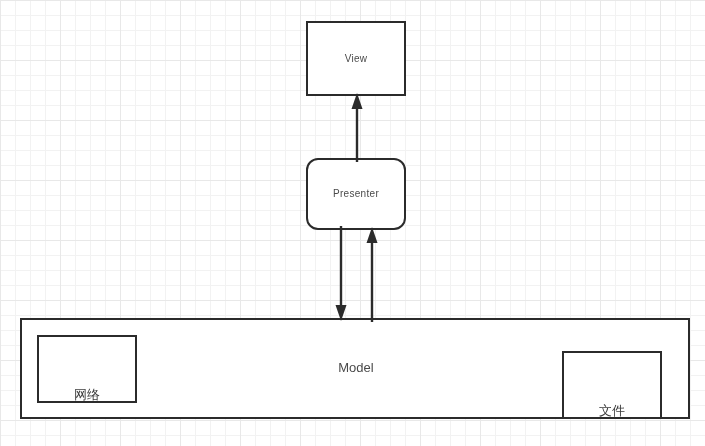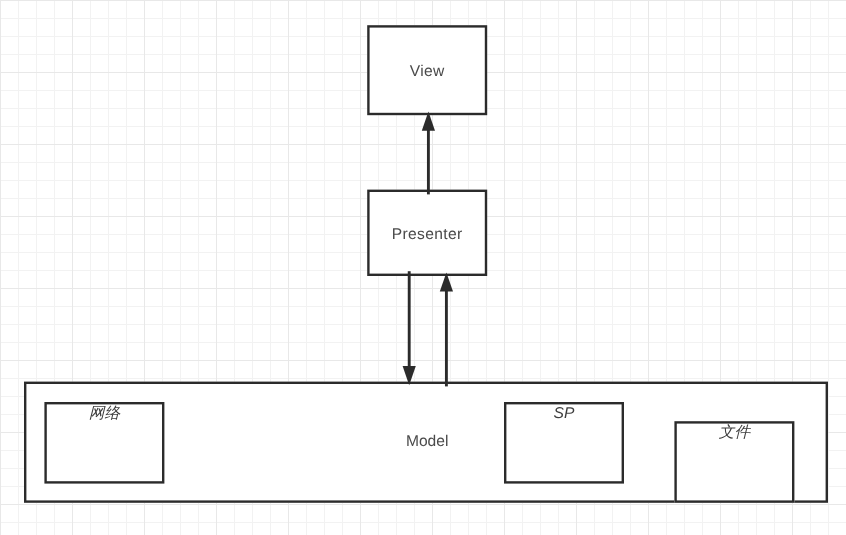--- a/index.html
+++ b/index.html
@@ -24,40 +24,41 @@
   }
   .node {
     position: absolute;
     box-sizing: border-box;
     border: 2px solid #2b2b2b;
     background: #ffffff;
     display: flex;
     align-items: center;
     justify-content: center;
     color: #4a4a4a;
-    font-size: 13px;
+    font-size: 10px;
     letter-spacing: 0.3px;
     z-index: 3;
   }
   .node-label {
     display: block;
     line-height: 1;
     white-space: nowrap;
   }
   #view-node {
     left: 306px;
     top: 21px;
     width: 100px;
     height: 75px;
   }
   #presenter-node {
     left: 306px;
     top: 158px;
     width: 100px;
     height: 72px;
+    border-radius: 12px;
   }
   #model-container {
     position: absolute;
     left: 20px;
     top: 318px;
     width: 670px;
     height: 101px;
     box-sizing: border-box;
     border: 2px solid #2b2b2b;
     background: #ffffff;
@@ -74,26 +75,25 @@
     line-height: 1;
     z-index: 4;
     white-space: nowrap;
   }
   .leaf {
     position: absolute;
     box-sizing: border-box;
     border: 2px solid #2b2b2b;
     background: #ffffff;
     display: flex;
-    align-items: flex-start;
+    align-items: flex-end;
     justify-content: center;
     color: #3d3d3d;
     font-size: 13px;
     z-index: 4;
-    font-style: italic;
   }
   #leaf-network { left: 37px;  top: 335px; width: 100px; height: 68px; }
   #leaf-database{ left: 183px; top: 335px; width: 102px; height: 68px; }
   #leaf-sp      { left: 420px; top: 335px; width: 100px; height: 68px; }
   #leaf-file    { left: 562px; top: 351px; width: 100px; height: 68px; }
 
   .edge {
     position: absolute;
     z-index: 5;
     overflow: visible;
@@ -115,23 +115,20 @@
 
   <div class="node" id="presenter-node">
     <span class="node-label">Presenter</span>
   </div>
 
   <div id="model-label">Model</div>
 
   <div class="leaf" id="leaf-network">
     <span class="node-label">网络</span>
   </div>
-  <div class="leaf" id="leaf-sp">
-    <span class="node-label">SP</span>
-  </div>
   <div class="leaf" id="leaf-file">
     <span class="node-label">文件</span>
   </div>
 
   <svg class="edge" id="edge-presenter-view" viewBox="0 0 34 70">
     <line x1="17" y1="70" x2="17" y2="14" stroke="#2b2b2b" stroke-width="2.4"></line>
     <polygon points="17,1 11.5,17 22.5,17" fill="#2b2b2b"></polygon>
   </svg>
 
   <svg class="edge" id="edge-presenter-model" viewBox="0 0 30 96">

